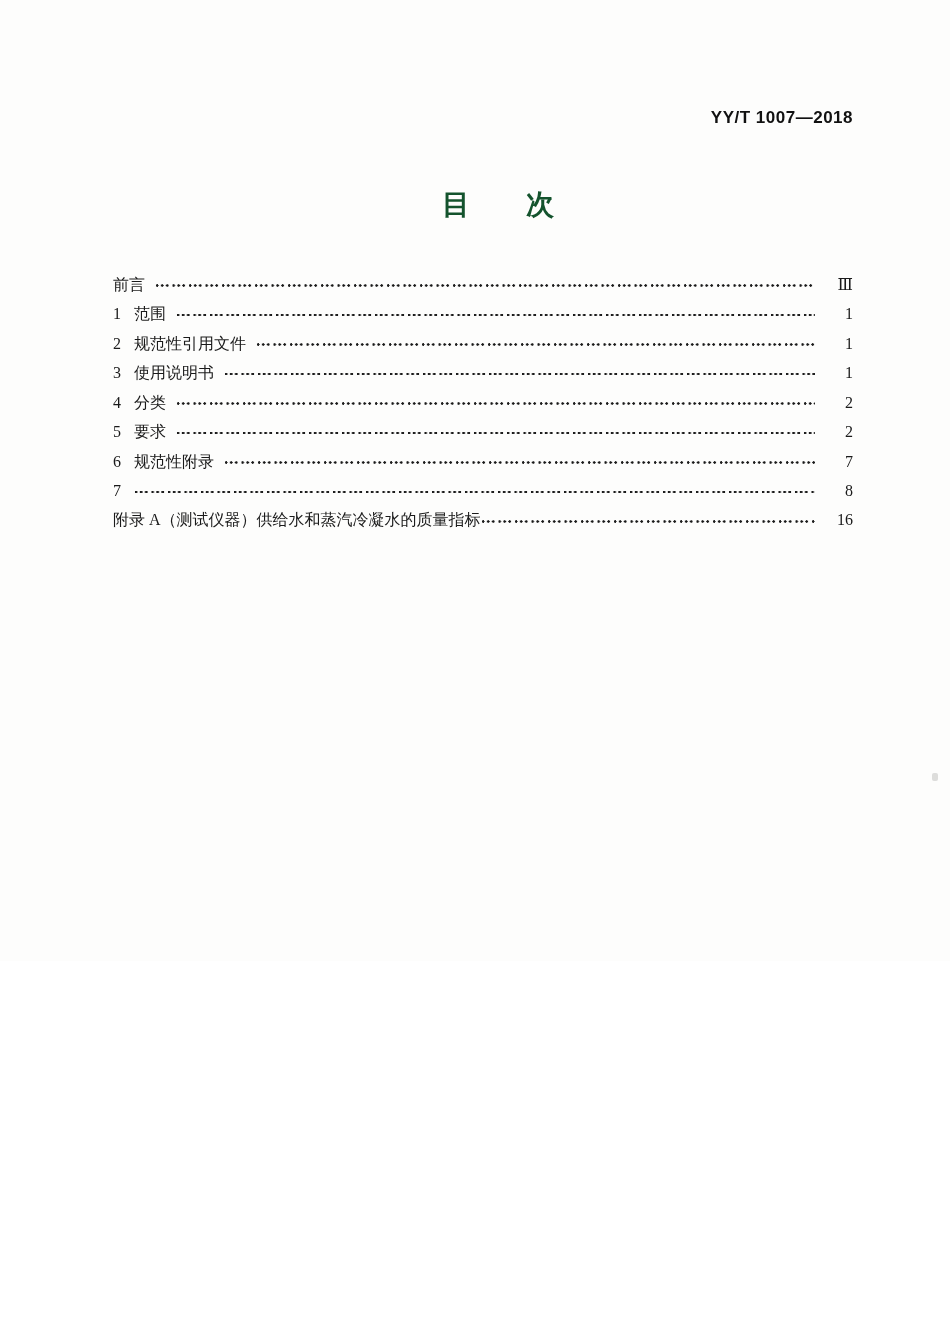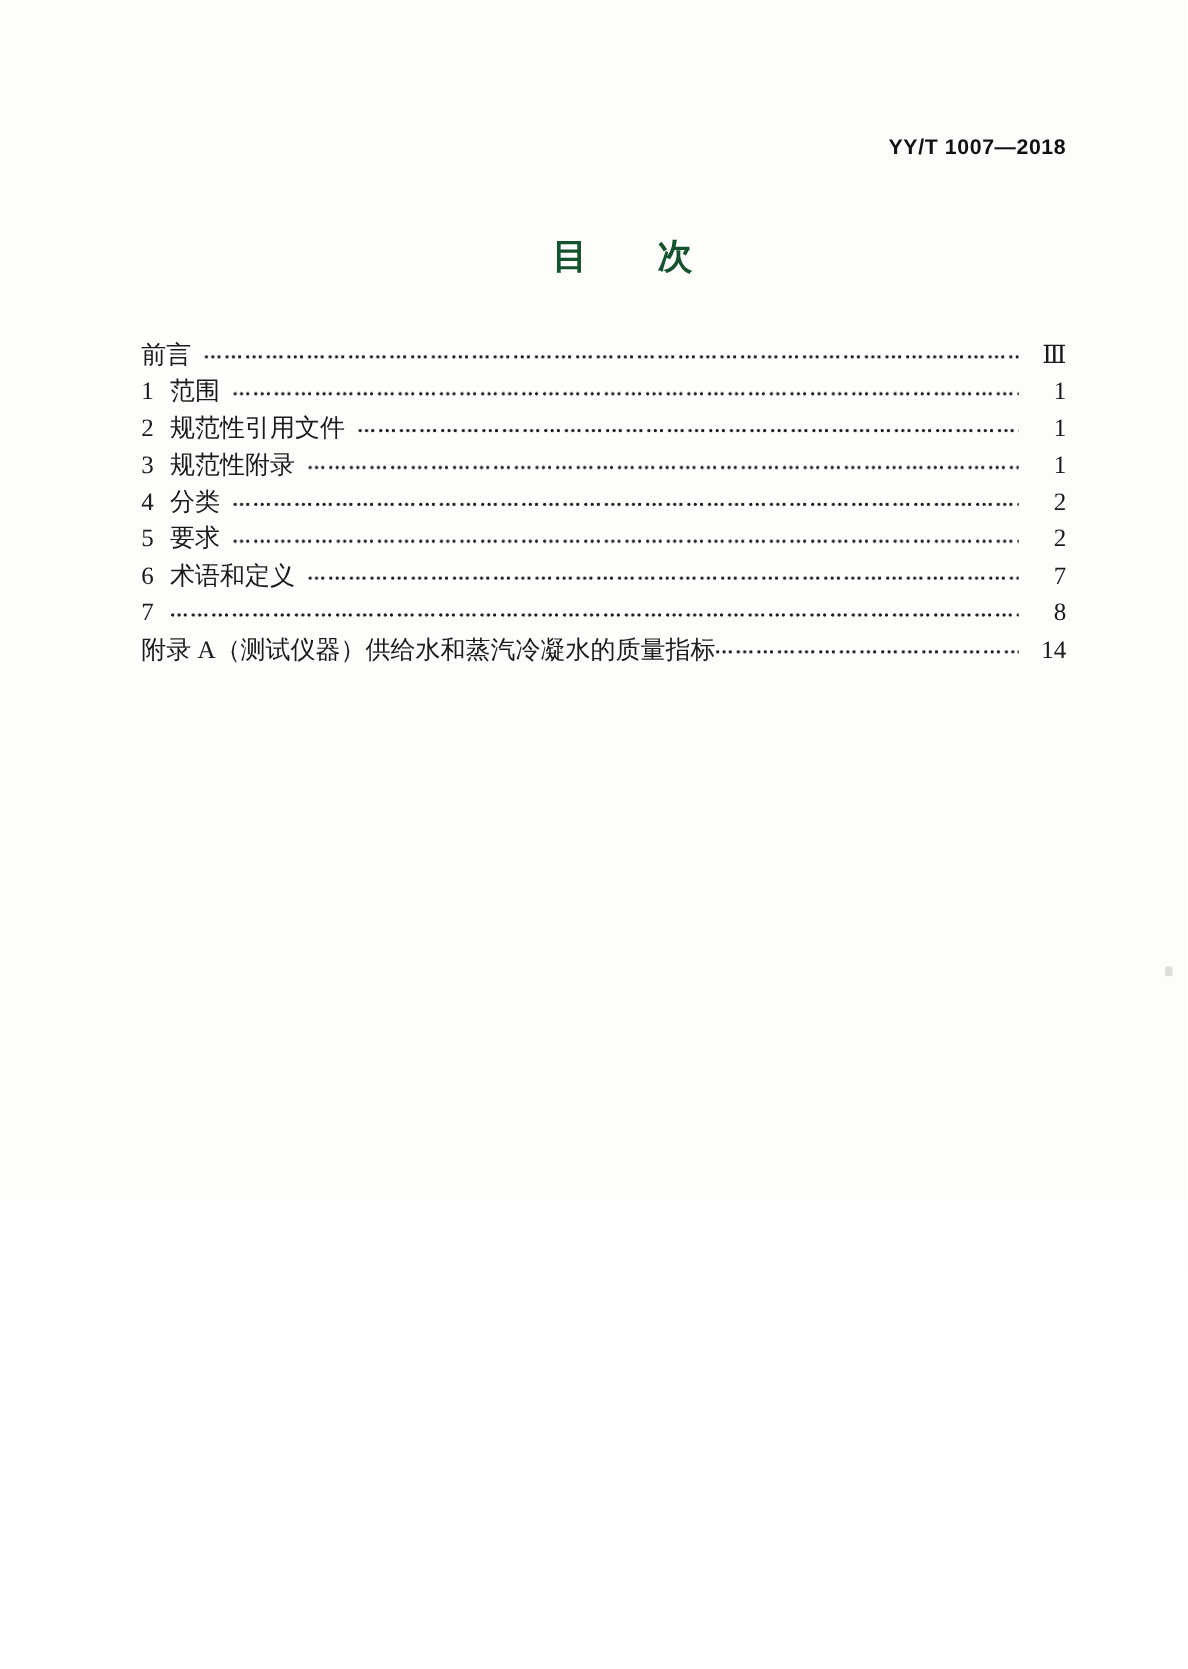--- a/index.html
+++ b/index.html
@@ -37,23 +37,23 @@
     letter-spacing:0;
     margin-left:23px;
   }
   .toc-title .t1{margin-right:56px;}
   .toc{
     position:absolute;
     top:270px;left:113px;right:97px;
   }
   .toc-row{
     display:flex;
-    align-items:center;
+    align-items:flex-end;
     height:29.45px;
-    font-size:20px;
+    font-size:16px;
     line-height:29.45px;
     white-space:nowrap;
   }
   .toc-num{margin-right:13px;}
   .toc-num:empty{display:none;margin:0;}
   .toc-sublabel{}
   .toc-sublabel:empty{display:none;margin:0;}
   .leader{
     flex:1;
     height:100%;
@@ -117,21 +117,21 @@
   <div class="toc-row">
     <span class="toc-num">2</span>
     <span class="toc-label">规范性引用文件</span>
 
     <span class="leader"></span>
     <span class="toc-page">1</span>
   </div>
 
   <div class="toc-row">
     <span class="toc-num">3</span>
-    <span class="toc-label">规范性附录</span>
+    <span class="toc-label">使用说明书</span>
 
     <span class="leader"></span>
     <span class="toc-page">1</span>
   </div>
 
   <div class="toc-row">
     <span class="toc-num">4</span>
     <span class="toc-label">分类</span>
 
     <span class="leader"></span>
@@ -141,39 +141,39 @@
   <div class="toc-row">
     <span class="toc-num">5</span>
     <span class="toc-label">要求</span>
 
     <span class="leader"></span>
     <span class="toc-page">2</span>
   </div>
 
   <div class="toc-row">
     <span class="toc-num">6</span>
-    <span class="toc-label">术语和定义</span>
+    <span class="toc-label">规范性附录</span>
 
     <span class="leader"></span>
     <span class="toc-page">7</span>
   </div>
 
   <div class="toc-row">
     <span class="toc-num">7</span>
 
     <span class="leader tight"></span>
     <span class="toc-page">8</span>
   </div>
 
   <div class="toc-row">
 
     <span class="toc-label">附录 A（测试仪器）</span>
     <span class="toc-sublabel">供给水和蒸汽冷凝水的质量指标</span>
     <span class="leader tight"></span>
-    <span class="toc-page">14</span>
+    <span class="toc-page">16</span>
   </div>
 
 </div>
 
   <div class="footer-page">I</div>
 
   <div class="speck"></div>
 
 </div>
 

